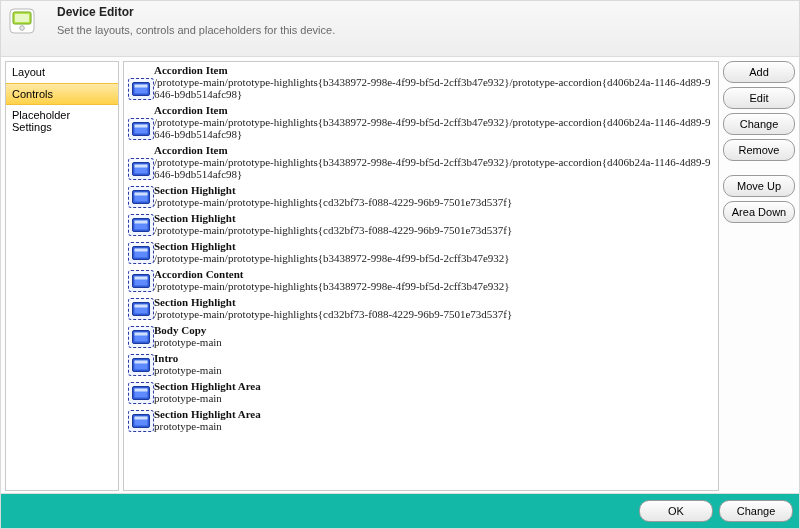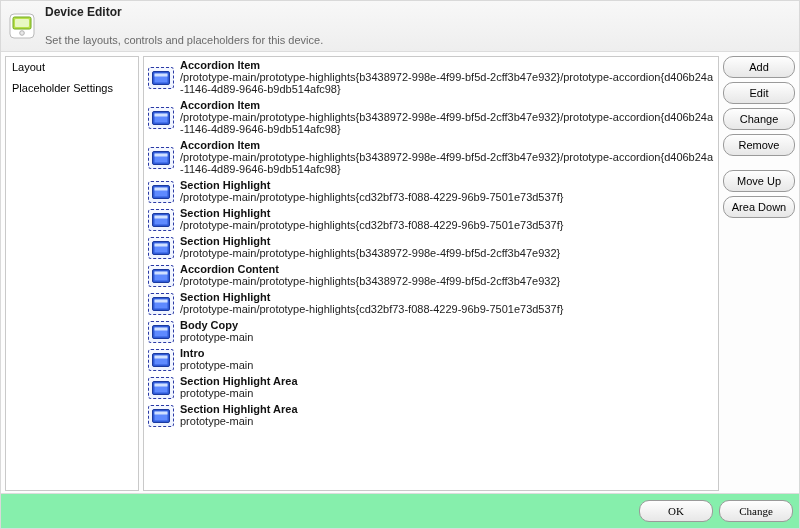--- a/index.html
+++ b/index.html
@@ -13,42 +13,42 @@
     overflow: hidden;
   }
   .root {
     display: flex; flex-direction: column;
     width: 100%; height: 100%;
     border: 1px solid #d9d9d9;
     background: #fdfdfd;
   }
   
   .hdr {
-    display: flex; align-items: center;
-    gap: 8px;
-    padding: 4px 6px 5px 6px;
+    display: flex; align-items: flex-end;
+    gap: 20px;
+    padding: 4px 6px 20px 6px;
     background: linear-gradient(#f8f8f8, #eeeeee);
     border-bottom: 1px solid #dcdcdc;
   }
   .hdr-icon {
     width: 30px; height: 30px;
     flex-shrink: 0;
     position: relative;
   }
   .hdr-text { display: flex; flex-direction: column; }
   .hdr-title { font-weight: bold; font-size: 12px; color: #222; }
-  .hdr-sub   { font-size: 11px; color: #6a6a6a; margin-top: 15px; }
+  .hdr-sub   { font-size: 11px; color: #6a6a6a; margin-top: 5px; }
   
   .body {
     flex: 1; display: flex; min-height: 0;
     padding: 4px 4px 2px 4px;
     gap: 4px;
   }
   .sidebar {
-    width: 134px; flex-shrink: 0;
+    width: 114px; flex-shrink: 0;
     border: 1px solid #c9c9c9;
     background: #ffffff;
     display: flex; flex-direction: column;
   }
   .sidebar-item {
     padding: 4px 6px;
     cursor: default;
     border-bottom: 1px solid transparent;
   }
   .sidebar-item.selected {
@@ -57,23 +57,24 @@
     border-bottom: 1px solid #f0c23a;
   }
   .list-pane {
     flex: 1; min-width: 0;
     border: 1px solid #c9c9c9;
     background: #ffffff;
     overflow: hidden;
     padding: 2px 0 0 2px;
   }
   .row {
-    display: flex; align-items: center;
-    gap: 6px;
+    display: flex; align-items: flex-end;
+    gap: 0;
     padding: 0 4px 4px 2px;
+    font-family: Liberation Serif, serif;
   }
   .row-icon {
     width: 26px; height: 22px; flex-shrink: 0;
     border: 1px dashed #2b3aa5;
     border-radius: 3px;
     background: linear-gradient(#f5f8ff,#eef3ff);
     display: flex; align-items: center; justify-content: center;
     margin-top: 1px;
   }
   .row-icon svg { display:block }
@@ -94,22 +95,21 @@
     cursor: default;
     text-align: center;
   }
   .gap { height: 10px; }
   
   .footer {
     display: flex; justify-content: flex-end; align-items: center;
     gap: 6px;
     padding: 6px 6px 6px 6px;
     border-top: 1px solid #dcdcdc;
-    background: #86efac;
-    font-family: Liberation Serif, serif;
+    background: #14b8a6;
   }
   .footer .btn { width: 74px; margin: 0; }
 </style>
 </head>
 <body>
 
 <div class="root">
 
   <div class="hdr">
     <div class="hdr-icon">
@@ -125,20 +125,23 @@
       <div class="hdr-sub">Set the layouts, controls and placeholders for this device.</div>
     </div>
   </div>
 
   <div class="body">
 
     <div class="sidebar">
       <div class="sidebar-item">
         <span>Layout</span>
       </div>
+      <div class="sidebar-item selected">
+        <span>Controls</span>
+      </div>
       <div class="sidebar-item">
         <span>Placeholder Settings</span>
       </div>
     </div>
 
     <div class="list-pane" id="list-pane">
         <div class="row">
           <div class="row-icon">
             <svg width="18" height="14" viewBox="0 0 18 14">
               <rect x="0.5" y="0.5" width="17" height="13" rx="1.5" fill="#2f5bd7" stroke="#1b3aa0"></rect>

